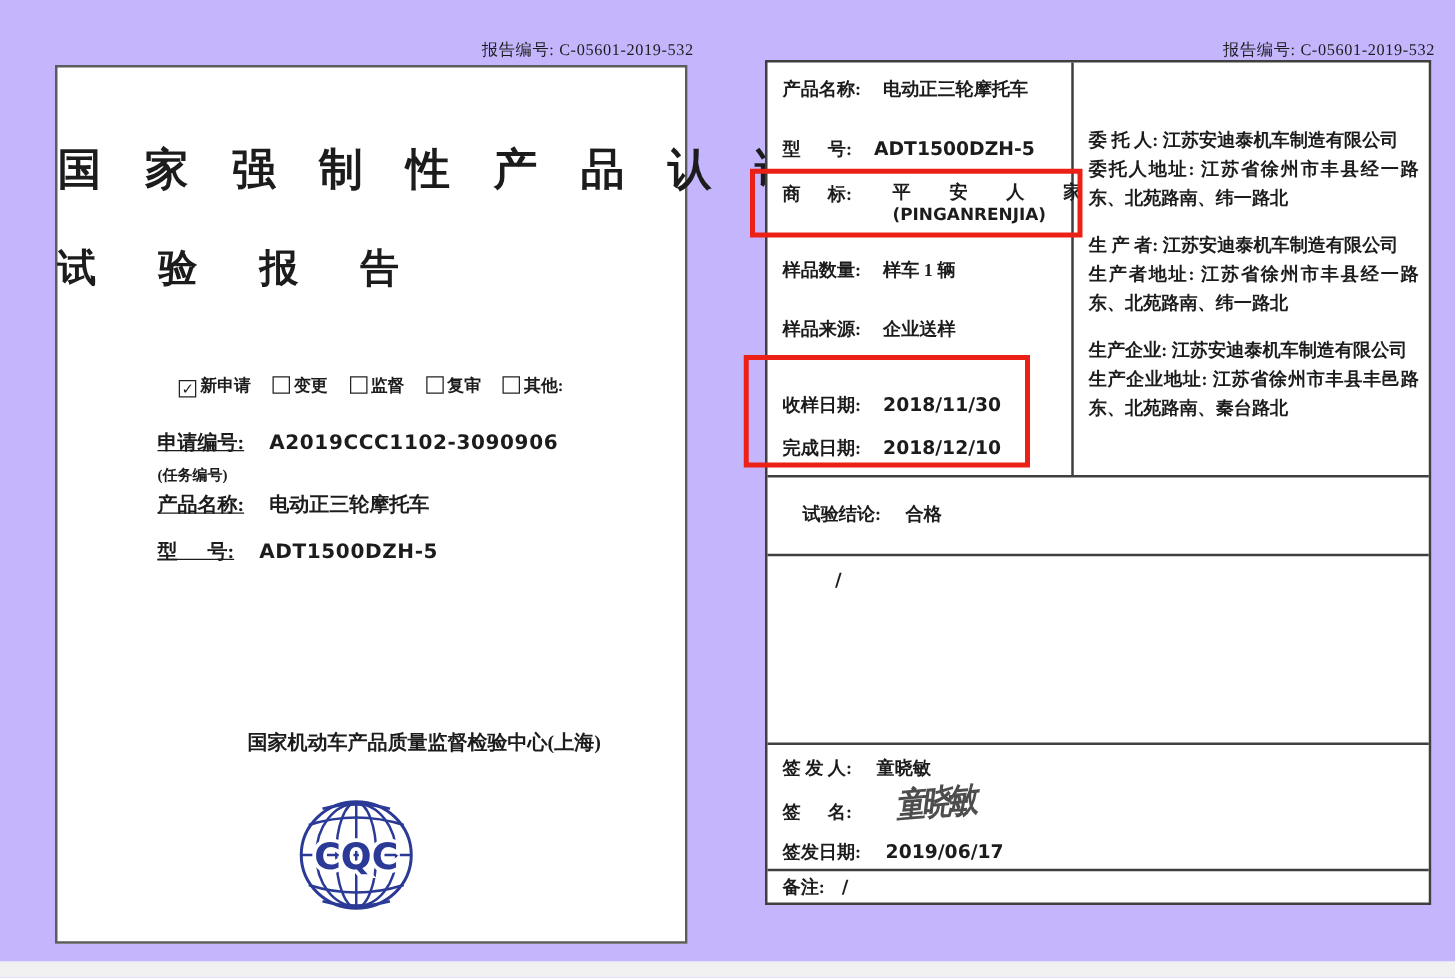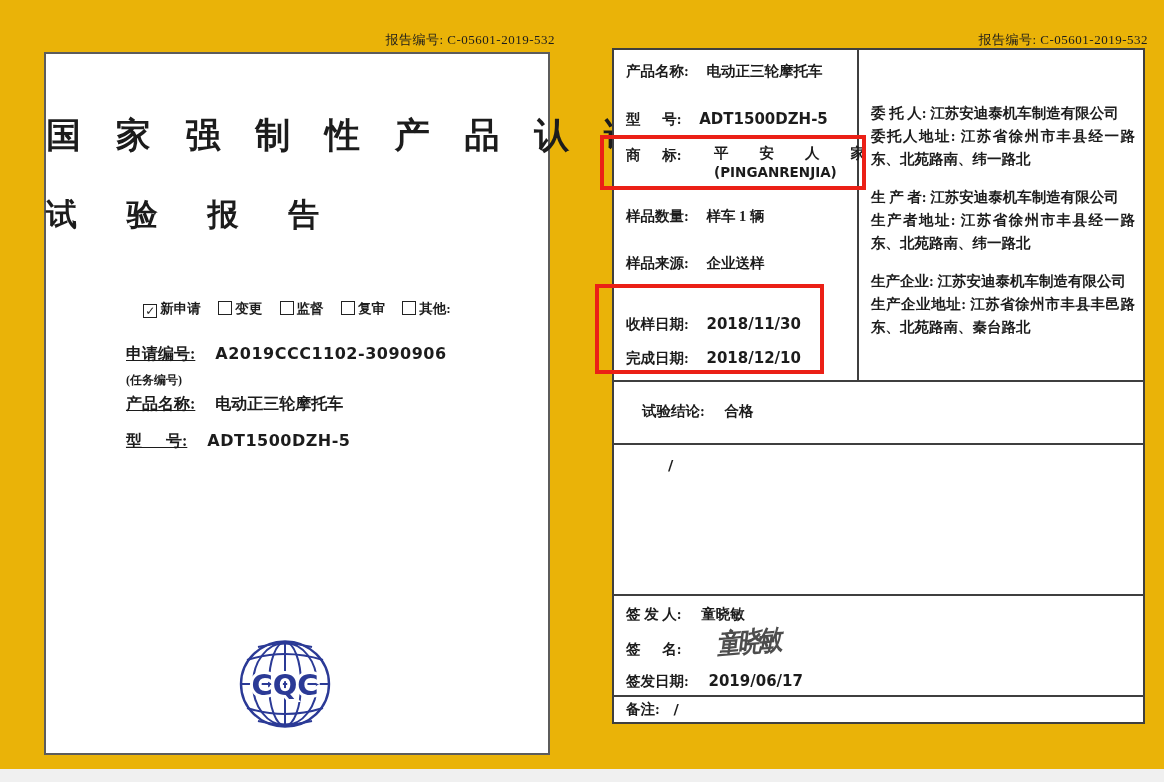--- a/index.html
+++ b/index.html
@@ -1,18 +1,18 @@
 <!DOCTYPE html>
 <html><head>
 <meta charset="utf-8">
 <style>
   * { box-sizing: border-box; margin: 0; padding: 0; }
   html, body { background: #ffffff; }
   .canvas {
-    position: relative; width: 1164px; height: 782px; background: #eab308;
+    position: relative; width: 1164px; height: 782px; background: #c4b5fd;
     font-family: "Liberation Serif", "DejaVu Serif", serif; color: #1c1c1c;
     overflow: hidden;
   }
   .report-no { position: absolute; top: 31px; font-size: 13px; text-align: right; letter-spacing: 0.5px; }
   .report-no .num { font-family: "Liberation Serif", serif; }
   .rn-left  { left: 44px;  width: 511px; }
   .rn-right { left: 612px; width: 536px; }
 
   
   .page-left {
@@ -128,20 +128,21 @@
 
     <div class="lfield f-product">
       <span class="lbl">产品名称:</span>
       <span class="val">电动正三轮摩托车</span>
     </div>
     <div class="lfield f-model">
       <span class="lbl">型      号:</span>
       <span class="val num-val">ADT1500DZH-5</span>
     </div>
 
+    <div class="f-agency2">国家机动车产品质量监督检验中心(上海)</div>
 
     <svg class="cqc" width="94" height="92" viewBox="0 0 94 92">
       <g stroke="#2b3a96" stroke-width="2" fill="none">
         <ellipse cx="47" cy="46" rx="44" ry="42.5" stroke-width="2.4"></ellipse>
         <ellipse cx="47" cy="46" rx="32" ry="41"></ellipse>
         <ellipse cx="47" cy="46" rx="16" ry="42"></ellipse>
         <line x1="47" y1="3.5" x2="47" y2="88.5"></line>
         <line x1="3" y1="46" x2="91" y2="46"></line>
         <path d="M9,22 Q47,10 85,22"></path>
         <path d="M9,70 Q47,82 85,70"></path>

